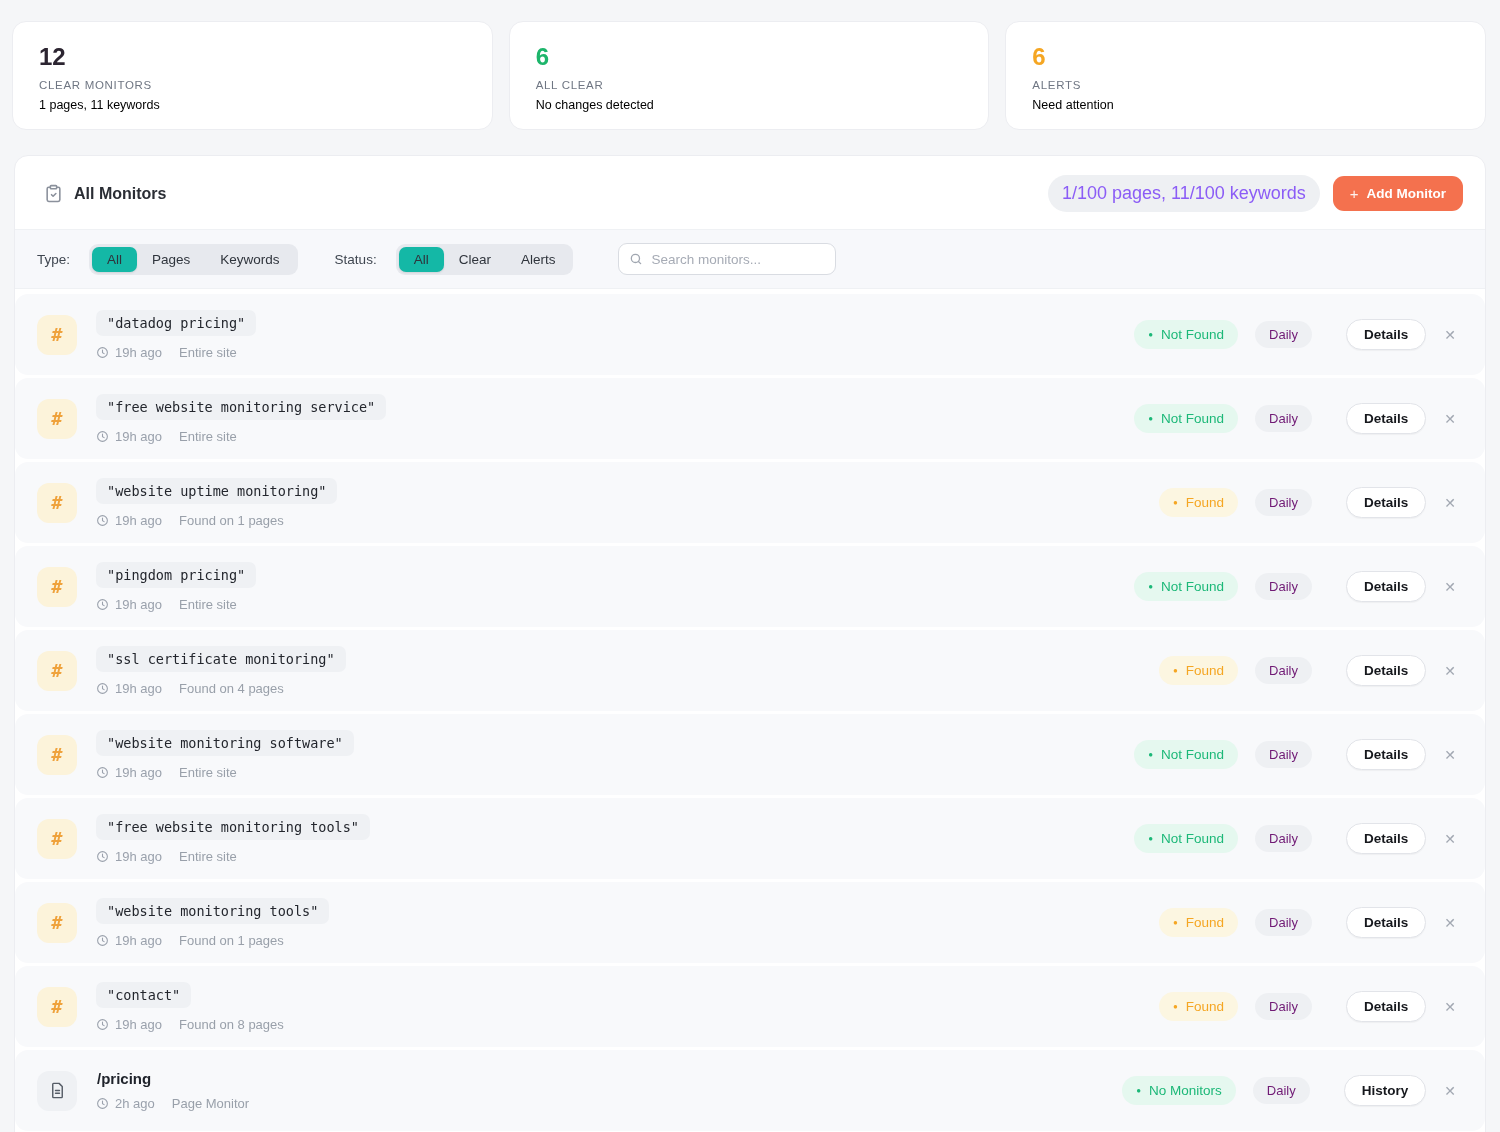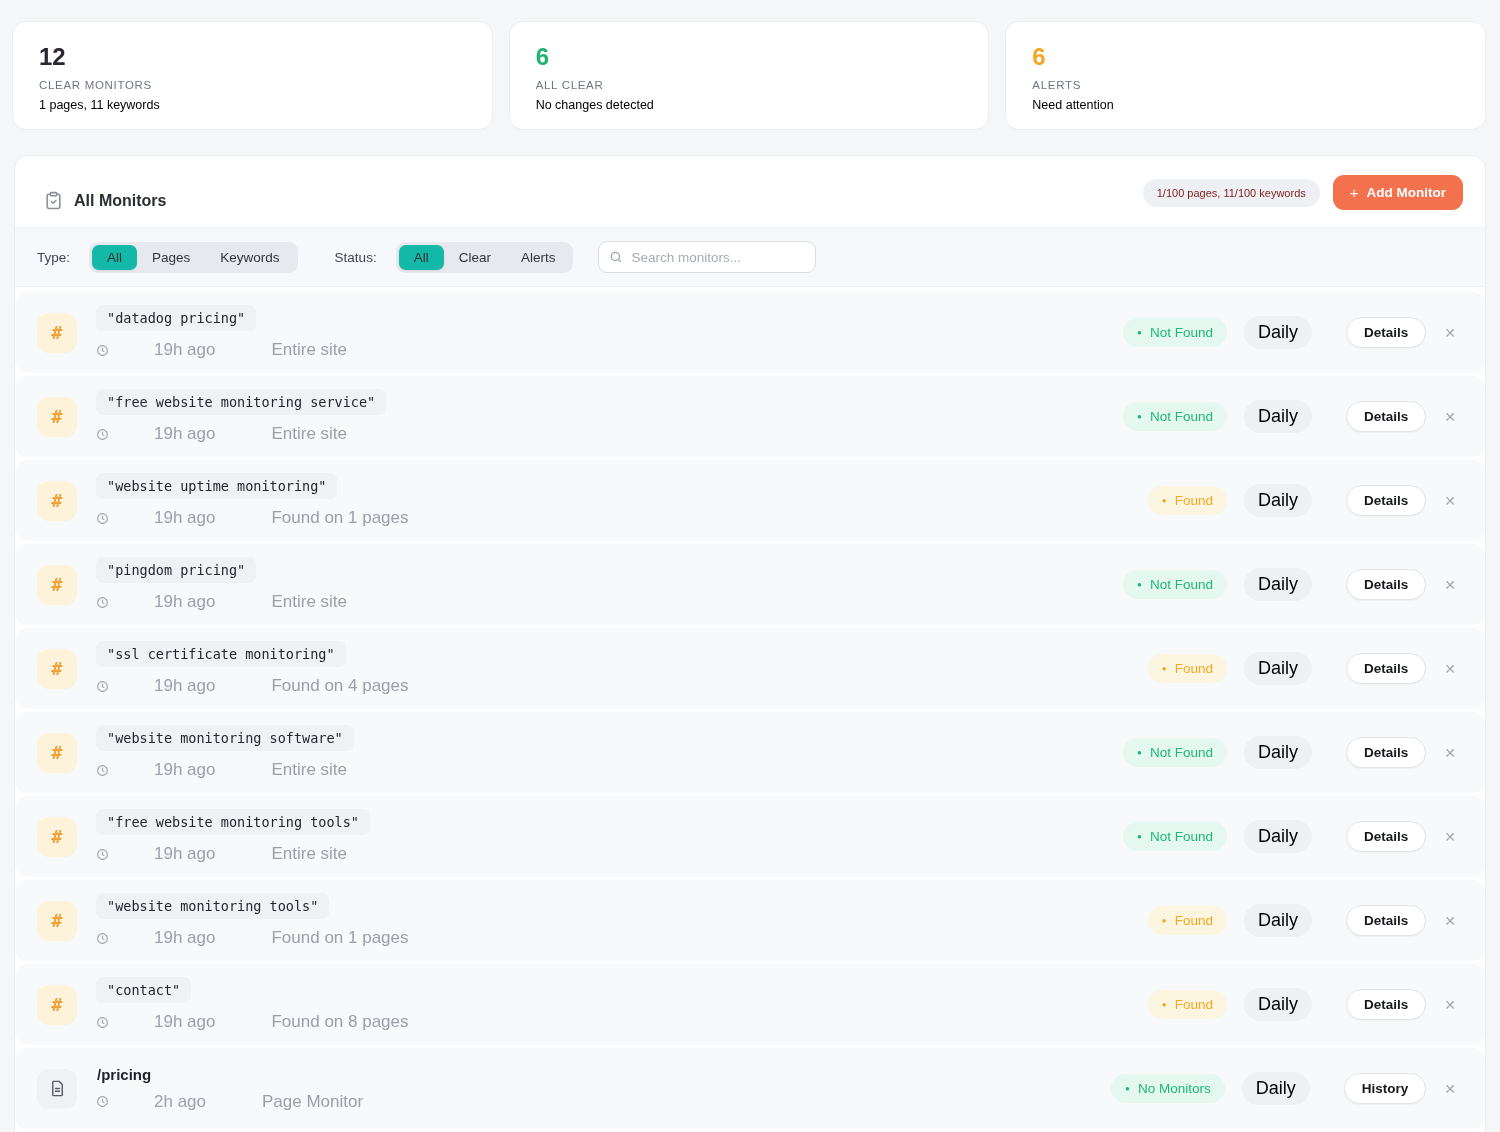--- a/index.html
+++ b/index.html
@@ -20,27 +20,27 @@
   .stat-value.green { color:#1db56b; }
   .stat-value.amber { color:#f5a623; }
   .stat-label { margin-top:9px; font-size:11.5px; font-weight:500; letter-spacing:0.06em; color:#6f7683; }
   .stat-sub { margin-top:7px; font-size:12.5px; color:#000000; }
 
   
   .panel {
     margin:25px 14px 0 14px; background:#fff; border:1px solid #ecedf1;
     border-radius:14px; min-height:1000px; overflow:hidden;
   }
-  .panel-header { display:flex; align-items:flex-end; padding:19px 22px 17px 29px; }
+  .panel-header { display:flex; align-items:center; padding:19px 22px 17px 29px; }
   .panel-title-group { display:flex; align-items:center; gap:11px; }
   .panel-title-group svg { width:19px; height:19px; stroke:#8b919c; }
   .panel-title { font-size:16px; font-weight:700; color:#2a2d34; }
   .panel-header-right { margin-left:auto; display:flex; align-items:center; gap:13px; }
   .usage-pill {
-    background:#eef0f3; color:#7f1d1d; font-size:11px; border-radius:999px;
+    background:#eef0f3; color:#8b5cf6; font-size:18px; border-radius:999px;
     padding:8px 14px;
   }
   .add-btn {
     display:flex; align-items:center; gap:8px; background:#f4714e; color:#fff;
     border:none; border-radius:11px; padding:9px 17px; font-size:13.5px;
     font-weight:700; cursor:pointer; font-family:inherit;
   }
   .add-btn .plus { font-weight:400; font-size:15px; opacity:.9; }
 
   
@@ -50,21 +50,21 @@
   }
   .filter-label { font-size:13.5px; color:#3f4650; margin-right:2px; }
   .seg { display:flex; background:#e7e9ee; border-radius:9px; padding:3px; }
   .seg-opt {
     font-size:13.5px; color:#2f343c; padding:5px 15px; border-radius:7px;
     cursor:pointer; white-space:nowrap;
   }
   .seg-opt.active { background:#14b8a6; box-shadow:0 1px 2px rgba(20,24,34,.10); font-weight:500; }
   .seg-status { margin-left:20px; }
   .search-box {
-    margin-left:8px; width:218px; height:32px; background:#fff;
+    margin-left:28px; width:218px; height:32px; background:#fff;
     border:1px solid #d9dce2; border-radius:9px; display:flex; align-items:center;
     padding:0 10px; gap:8px;
   }
   .search-box svg { width:14px; height:14px; stroke:#a0a6b0; flex:none; }
   .search-box input {
     border:none; outline:none; width:100%; font-size:13.5px; color:#3f4650;
     font-family:inherit; background:transparent;
   }
   .search-box input::placeholder { color:#a6abb5; }
 
@@ -88,34 +88,34 @@
 
   .row-main { display:flex; flex-direction:column; align-items:flex-start; }
   .row-name {
     font-family:"DejaVu Sans Mono", monospace; font-size:13.5px; color:#23262d;
     background:#eff1f4; padding:5px 11px; border-radius:7px;
   }
   .row.kind-page .row-name {
     font-family:"Liberation Sans", sans-serif; font-size:15px; font-weight:700;
     color:#1f232b; background:transparent; padding:0 0 0 1px;
   }
-  .row-meta { display:flex; align-items:center; margin-top:9px; font-size:17px; color:#9aa1ac;gap:39px; }
+  .row-meta { display:flex; align-items:center; margin-top:9px; font-size:13px; color:#9aa1ac; }
   .row-meta svg { width:13px; height:13px; stroke:#9aa1ac; margin-right:6px; }
   .row-scope { margin-left:17px; color:#99a0aa; }
 
   .row-right { margin-left:auto; display:flex; align-items:center; }
   .badge {
     display:flex; align-items:center; border-radius:999px; padding:7px 14px;
     font-size:13.5px; font-weight:500;
   }
   .badge .dot { font-size:8px; margin-right:8px; line-height:1; }
   .badge.tone-green { background:#e5f8ef; color:#1cb878; }
   .badge.tone-amber { background:#fcf6e1; color:#f5a623; }
   .freq {
-    margin-left:17px; background:#eef0f3; color:#000000; font-size:18px;
+    margin-left:17px; background:#eef0f3; color:#701a75; font-size:13px;
     border-radius:999px; padding:6px 14px;
   }
   .action-btn {
     margin-left:34px; background:#fff; border:1px solid #e2e4e9; border-radius:999px;
     padding:7px 17px; font-size:13.5px; font-weight:700; color:#16181d;
     cursor:pointer; font-family:inherit; box-shadow:0 1px 1px rgba(20,24,34,.04);
   }
   .close-x {
     margin-left:18px; color:#a2a8b2; font-size:14px; cursor:pointer; line-height:1;
   }

